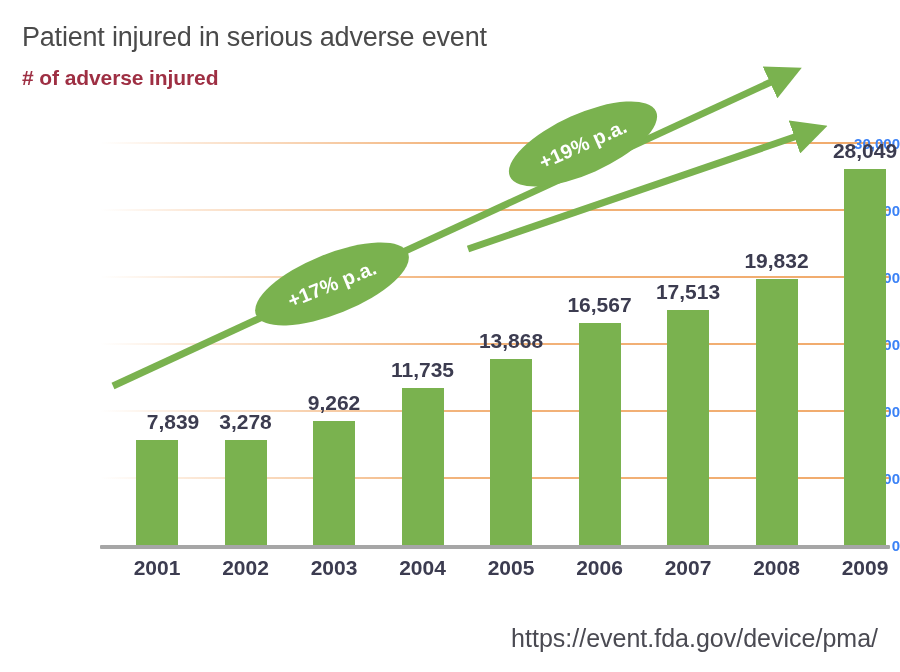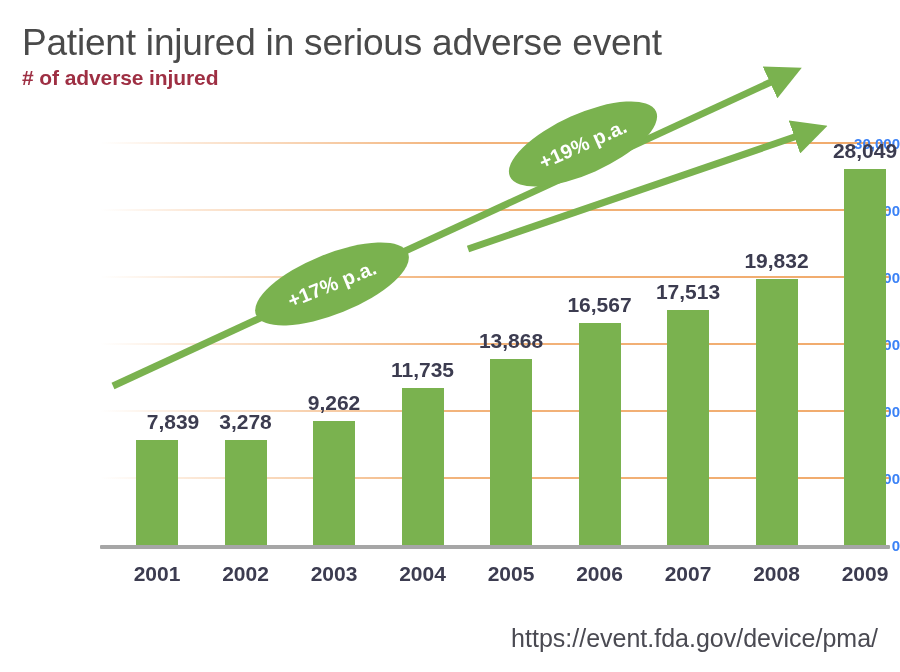--- a/index.html
+++ b/index.html
@@ -22,21 +22,21 @@
     width: 900px;
     height: 672px;
     background: #ffffff;
   }
 
   
   #chart-title {
     position: absolute;
     left: 22px;
     top: 22px;
-    font-size: 37px;
+    font-size: 27px;
     font-weight: 400;
     color: #4a4a4a;
     letter-spacing: -0.2px;
     white-space: nowrap;
   }
   #chart-subtitle {
     position: absolute;
     left: 22px;
     top: 66px;
     font-size: 21px;
@@ -106,21 +106,20 @@
   .xtick {
     position: absolute;
     top: 556px;
     font-size: 21px;
     font-weight: 700;
     color: #3c3c50;
     text-align: center;
     width: 120px;
     transform: translateX(-50%);
     white-space: nowrap;
-    margin-top: 6px;
   }
 
   
   #arrows {
     position: absolute;
     left: 0; top: 0;
     width: 900px;
     height: 600px;
     pointer-events: none;
   }

